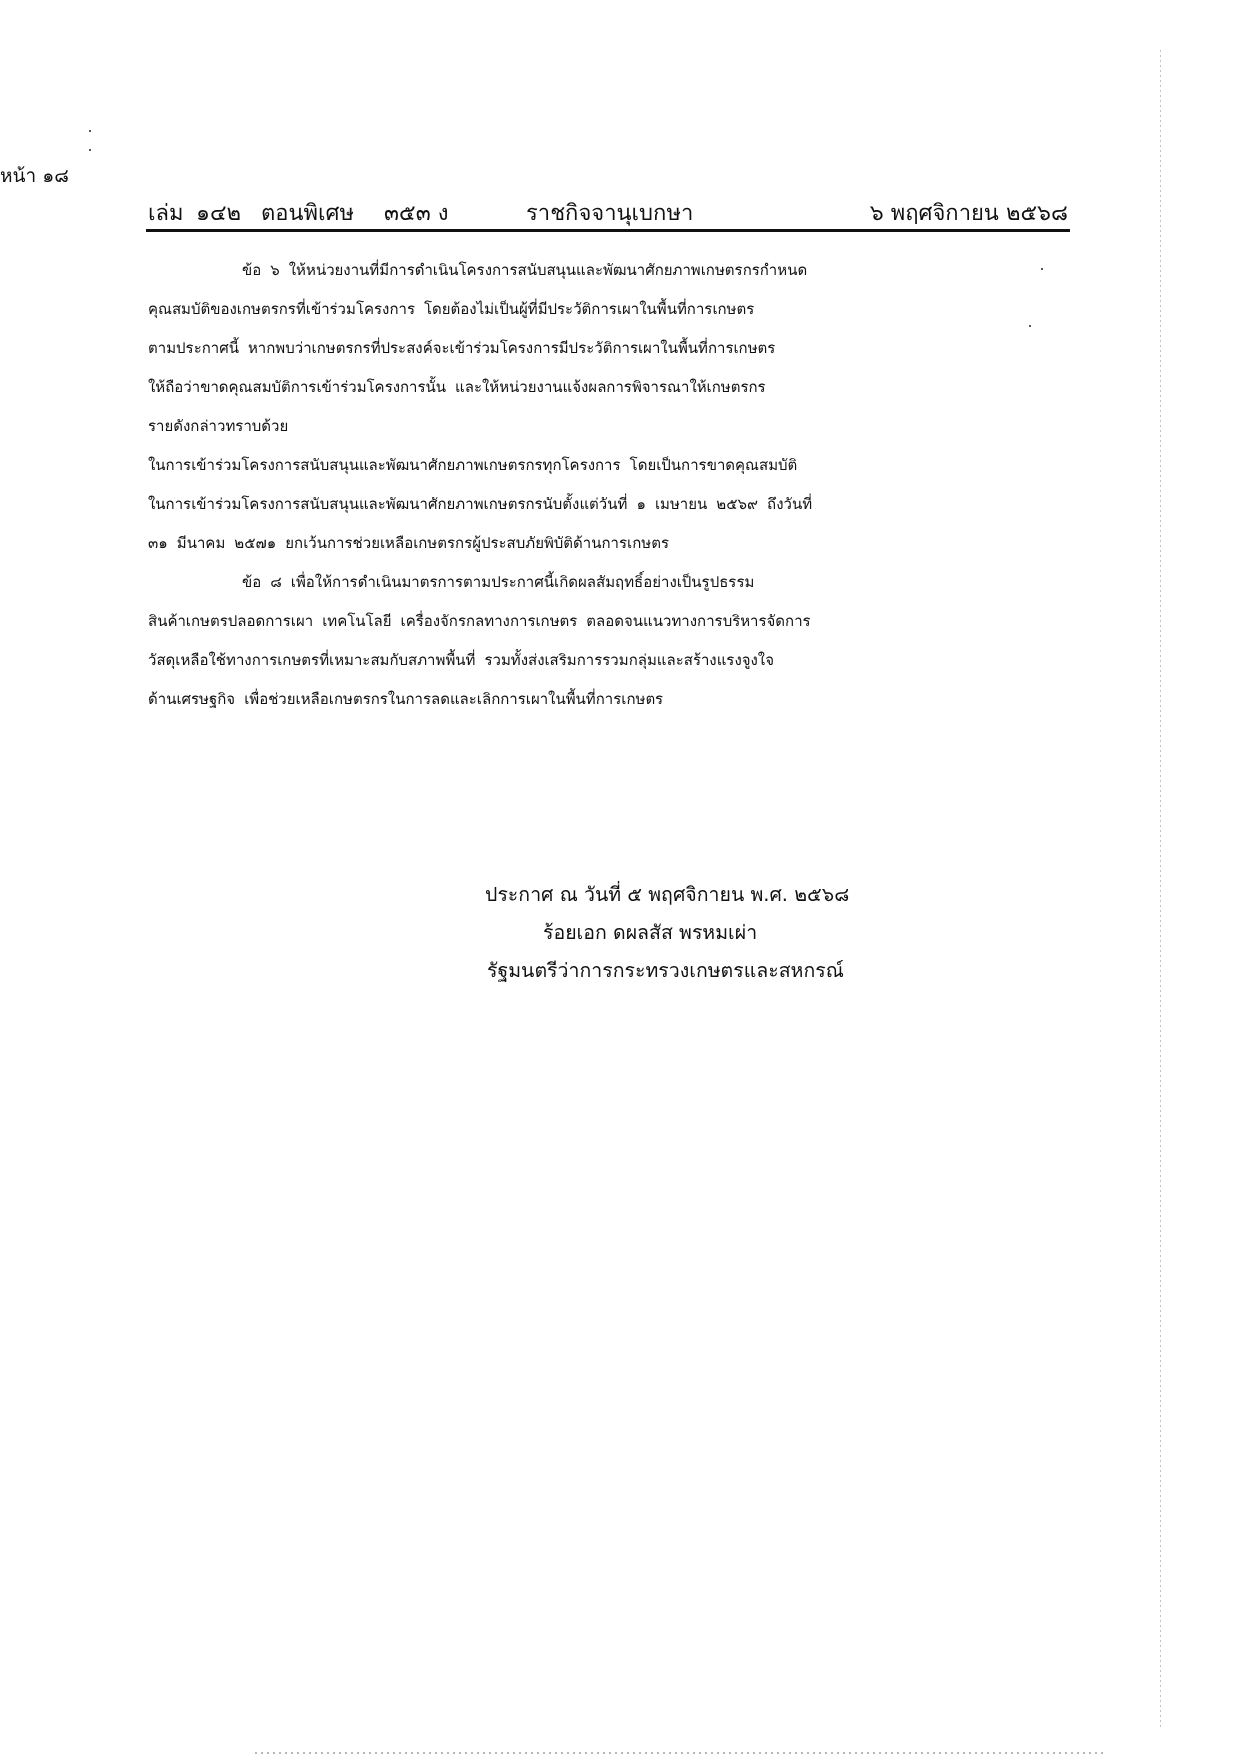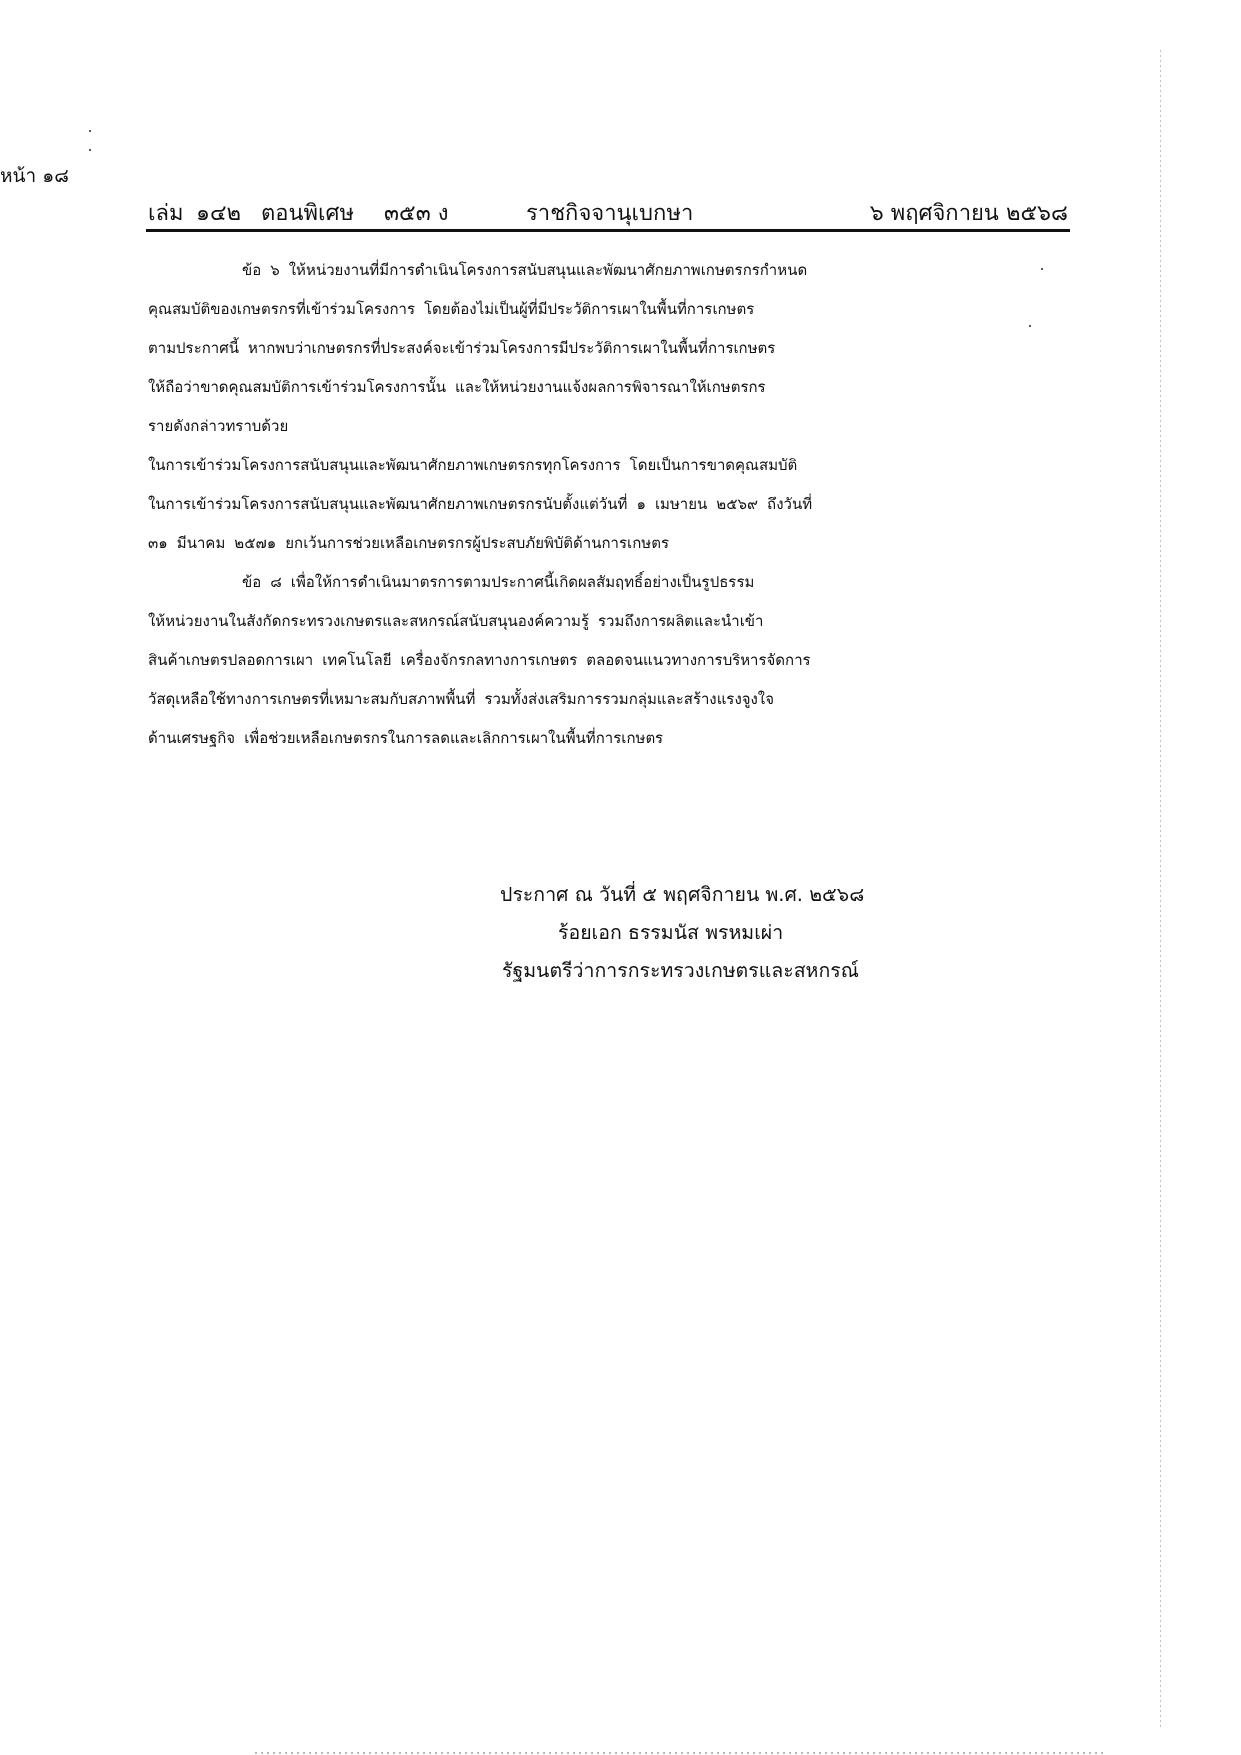--- a/index.html
+++ b/index.html
@@ -53,21 +53,21 @@
       line-height: 39px;
       font-family: Liberation Mono, monospace;
     }
     .para { margin: 0; text-align: justify; text-align-last: left; }
     .para .line { display: block; white-space: nowrap; }
     .para .line.first { padding-left: 94px; }
 
     .signature {
       position: absolute;
       top: 876px;
-      left: 390px;
+      left: 375px;
       width: 600px;
       font-size: 19.5px;
       line-height: 38px;
     }
     .sig-line { display: block; white-space: nowrap; }
     .sig-date { padding-left: 110px; }
     .sig-name { padding-left: 168px; }
     .sig-title { padding-left: 112px; }
 
     .speck { position: absolute; width: 3px; height: 3px; background: #222; border-radius: 50%; }
@@ -118,26 +118,25 @@
       <span class="line">ให้ถือว่าขาดคุณสมบัติการเข้าร่วมโครงการนั้น  และให้หน่วยงานแจ้งผลการพิจารณาให้เกษตรกร</span>
       <span class="line">รายดังกล่าวทราบด้วย</span>
     </p>
     <p class="para">
       <span class="line">ในการเข้าร่วมโครงการสนับสนุนและพัฒนาศักยภาพเกษตรกรทุกโครงการ  โดยเป็นการขาดคุณสมบัติ</span>
       <span class="line">ในการเข้าร่วมโครงการสนับสนุนและพัฒนาศักยภาพเกษตรกรนับตั้งแต่วันที่  ๑  เมษายน  ๒๕๖๙  ถึงวันที่</span>
       <span class="line">๓๑  มีนาคม  ๒๕๗๑  ยกเว้นการช่วยเหลือเกษตรกรผู้ประสบภัยพิบัติด้านการเกษตร</span>
     </p>
     <p class="para">
       <span class="line first">ข้อ  ๘  เพื่อให้การดำเนินมาตรการตามประกาศนี้เกิดผลสัมฤทธิ์อย่างเป็นรูปธรรม</span>
-      <span class="line">ให้หน่วยงานในสังกัดกระทรวงเกษตรและสหกรณ์สนับสนุนองค์ความรู้  รวมถึงการผลิตและนำเข้า</span>
       <span class="line">สินค้าเกษตรปลอดการเผา  เทคโนโลยี  เครื่องจักรกลทางการเกษตร  ตลอดจนแนวทางการบริหารจัดการ</span>
       <span class="line">วัสดุเหลือใช้ทางการเกษตรที่เหมาะสมกับสภาพพื้นที่  รวมทั้งส่งเสริมการรวมกลุ่มและสร้างแรงจูงใจ</span>
       <span class="line">ด้านเศรษฐกิจ  เพื่อช่วยเหลือเกษตรกรในการลดและเลิกการเผาในพื้นที่การเกษตร</span>
     </p>
   </div>
 
   <div class="signature">
     <span class="sig-line sig-date">ประกาศ  ณ  วันที่  ๕  พฤศจิกายน  พ.ศ.  ๒๕๖๘</span>
-    <span class="sig-line sig-name">ร้อยเอก ธรรมนัส  พรหมเผ่า</span>
+    <span class="sig-line sig-name">ร้อยเอก ดผลสัส  พรหมเผ่า</span>
     <span class="sig-line sig-title">รัฐมนตรีว่าการกระทรวงเกษตรและสหกรณ์</span>
   </div>
 
 </div>
 
 </body></html>

